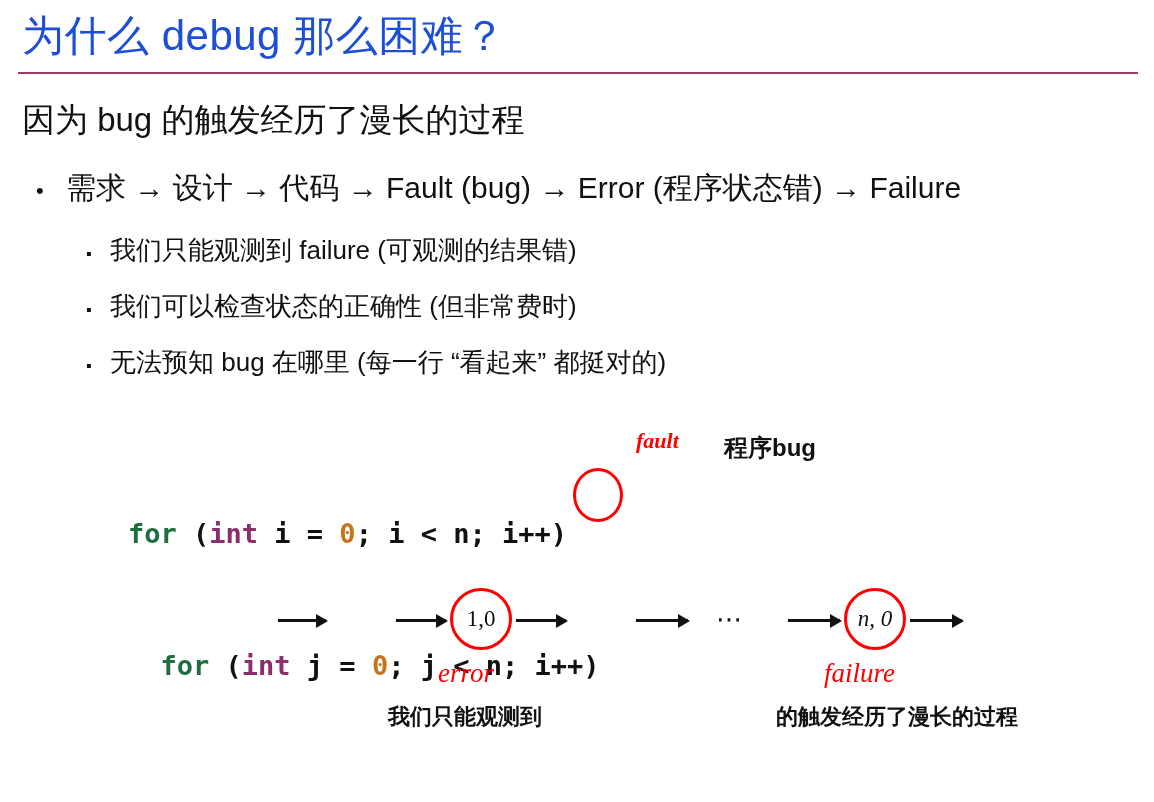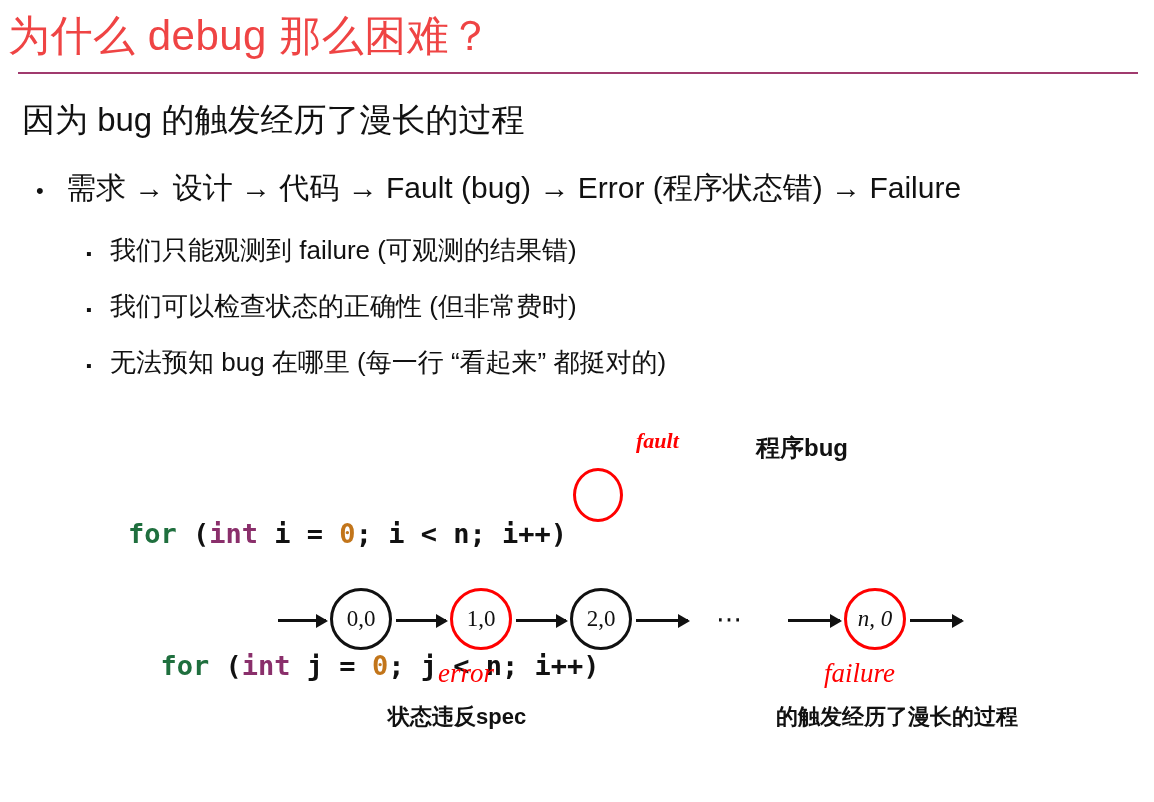--- a/index.html
+++ b/index.html
@@ -19,26 +19,26 @@
   .slide {
     position: relative;
     width: 1154px;
     height: 802px;
     box-sizing: border-box;
   }
 
   
   .title {
     position: absolute;
-    left: 8px;
+    left: 22px;
     top: 8px;
     font-size: 42px;
     font-weight: normal;
     letter-spacing: 0.5px;
-    color: #ef4444;
+    color: #1d4ed8;
     white-space: nowrap;
   }
   .title-rule {
     position: absolute;
     left: 18px;
     top: 72px;
     width: 1120px;
     height: 2px;
     background: #a03a6e;
   }
@@ -113,21 +113,21 @@
     top: 428px;
     font-size: 22px;
     font-style: italic;
     font-weight: bold;
     color: #ff0000;
     font-family: "Liberation Serif", serif;
     white-space: nowrap;
   }
   .fault-note {
     position: absolute;
-    left: 756px;
+    left: 724px;
     top: 432px;
     font-size: 24px;
     font-weight: bold;
     color: #111111;
     white-space: nowrap;
   }
 
   .circle-mark {
     position: absolute;
     left: 573px;
@@ -238,49 +238,43 @@
   </div>
 
   <div class="fault-label">fault</div>
   <div class="fault-note">程序bug</div>
   <div class="circle-mark"></div>
 
   <div class="diagram">
 
     <div class="arrow" style="left:18px; top:49px; width:48px;"></div>
 
-    <div class="node" style="left:70px; top:18px;">
-      <span>0,0</span>
-    </div>
 
     <div class="arrow" style="left:136px; top:49px; width:50px;"></div>
 
     <div class="node red" style="left:190px; top:18px;text-align:center;">
       <span>1,0</span>
     </div>
 
     <div class="arrow" style="left:256px; top:49px; width:50px;"></div>
 
-    <div class="node" style="left:310px; top:18px;">
-      <span>2,0</span>
-    </div>
 
     <div class="arrow" style="left:376px; top:49px; width:52px;"></div>
 
     <div class="ellipsis-dots" style="left:456px; top:34px;">⋯</div>
 
     <div class="arrow" style="left:528px; top:49px; width:52px;"></div>
 
     <div class="node red italic" style="left:584px; top:18px;">
       <span>n, 0</span>
     </div>
 
     <div class="arrow" style="left:650px; top:49px; width:52px;"></div>
 
     <div class="red-label" style="left:178px; top:88px;">error</div>
-    <div class="cap" style="left:128px; top:132px;">状态违反spec</div>
+    <div class="cap" style="left:128px; top:132px;">我们只能观测到</div>
 
     <div class="red-label" style="left:564px; top:88px;">failure</div>
     <div class="cap" style="left:516px; top:132px;">的触发经历了漫长的过程</div>
 
   </div>
 
 </div>
 
 </body></html>

